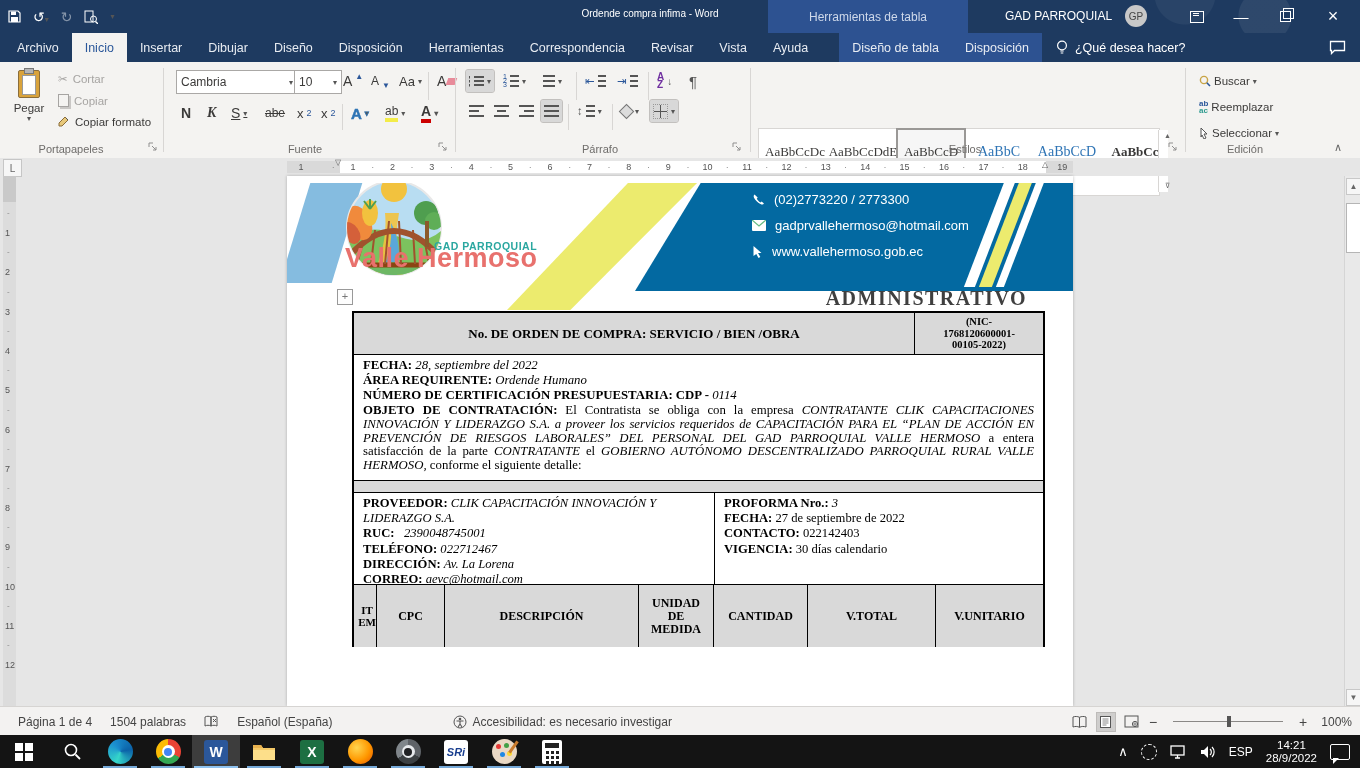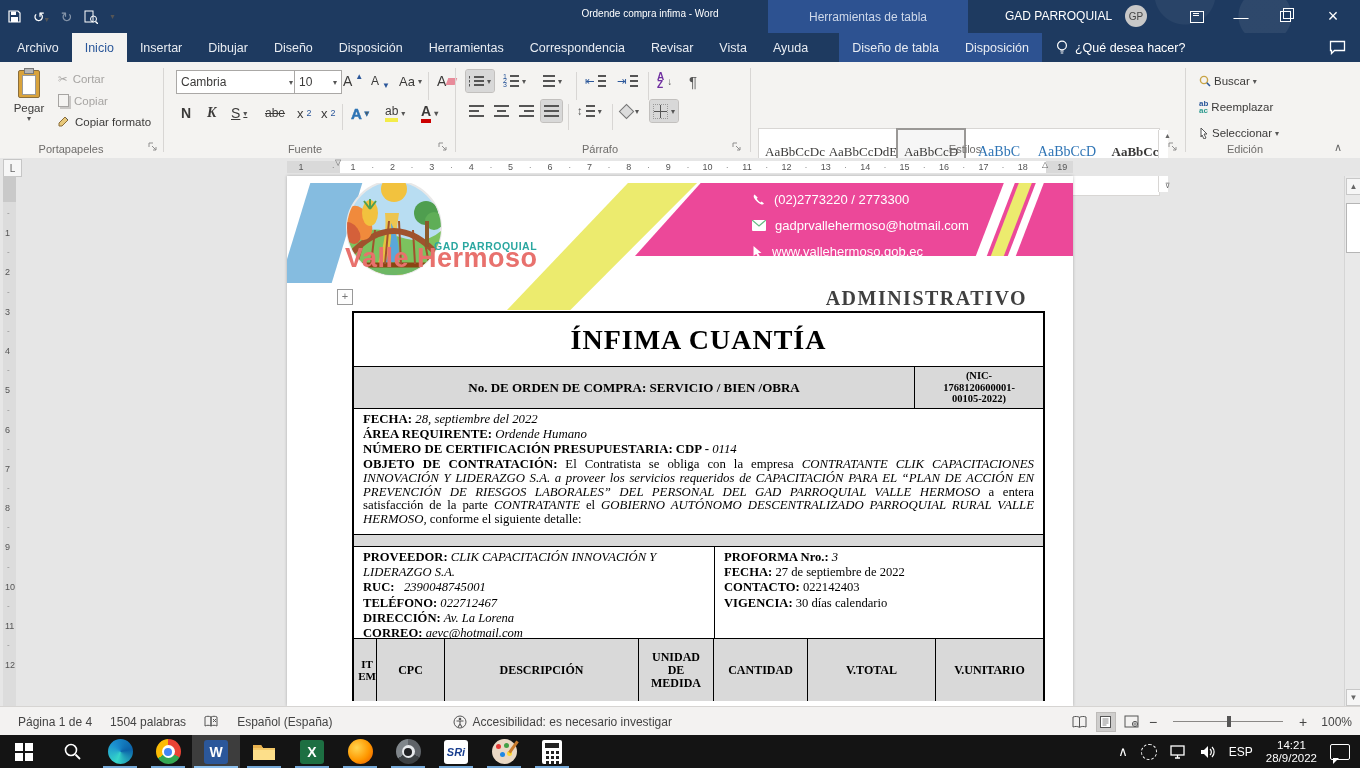--- a/index.html
+++ b/index.html
@@ -65,21 +65,21 @@
   .rtick{position:absolute;top:0;font-size:9px;color:#888;transform:translateX(-50%);line-height:12px;}
   .vruler{left:3px;top:176px;width:13px;height:530px;background:#dcdcdc;}
   .vruler .vmar{position:absolute;left:0;top:0;width:13px;height:26px;background:#c9c9c9;}
   
   .page{left:287px;top:176px;width:786px;height:530px;background:#fff;box-shadow:0 0 3px rgba(0,0,0,.25);}
   .serif{font-family:"Liberation Serif",serif;}
   .banner{left:0;top:7px;width:786px;height:128px;overflow:hidden;}
   .blue-shape{left:8px;top:0;width:52px;height:100px;background:#85bce0;transform:skewX(-17deg);}
   .yellow-band{left:220px;top:0;width:192px;height:127px;background:#eceb6e;
                clip-path:polygon(63% 0,99% 0,33% 100%,0 100%);}
-  .green-panel{left:348px;top:0;width:438px;height:73px;background:#ec4899;
+  .green-panel{left:348px;top:0;width:438px;height:108px;background:#0369a1;
                clip-path:polygon(15% 0,100% 0,100% 100%,0 100%);}
   .gstripe{position:absolute;top:-6px;height:110px;transform:skewX(-21deg);}
   .contact{position:absolute;left:117px;display:flex;align-items:center;gap:9px;color:#fff;font-size:13px;white-space:nowrap;}
   .brand{left:58px;top:60px;font-size:27px;font-weight:bold;color:#e8716d;letter-spacing:.5px;}
   .brand-sub{left:147px;top:57px;font-size:10.5px;font-weight:bold;color:#2aa7a0;letter-spacing:.5px;}
   .admin{right:46px;top:103px;font-family:"Liberation Serif",serif;font-weight:bold;font-size:20px;
          color:#3f3f3f;letter-spacing:1.5px;transform:scaleY(1.08);}
   .movehandle{left:50px;top:113px;width:14px;height:14px;border:1px solid #999;background:#fdfdfd;color:#777;
               font-size:11px;line-height:12px;text-align:center;}
   .dtable{left:65px;top:135px;width:689px;border:2px solid #000;border-bottom:none;background:#fff;}
@@ -485,23 +485,20 @@
         </svg>
       </div>
       <div class="abs brand-sub">GAD PARROQUIAL</div>
       <div class="abs brand">Valle Hermoso</div>
       <div class="abs admin">ADMINISTRATIVO</div>
     </div>
 
     <div class="abs movehandle">+</div>
 
     <div class="abs dtable serif">
-      <div class="trow doc-title">
-          <span>ÍNFIMA CUANTÍA</span>
-        </div>
       <div class="trow order-row gray">
         <div class="order-left">No. DE ORDEN DE COMPRA:  SERVICIO / BIEN /OBRA</div>
         <div class="order-right">
           <span>(NIC-</span>
             <span>1768120600001-</span>
             <span>00105-2022)</span>
         </div>
       </div>
       <div class="trow body-row">
         <div><span class="b">FECHA:</span> <span class="i">28, septiembre del 2022</span></div>

